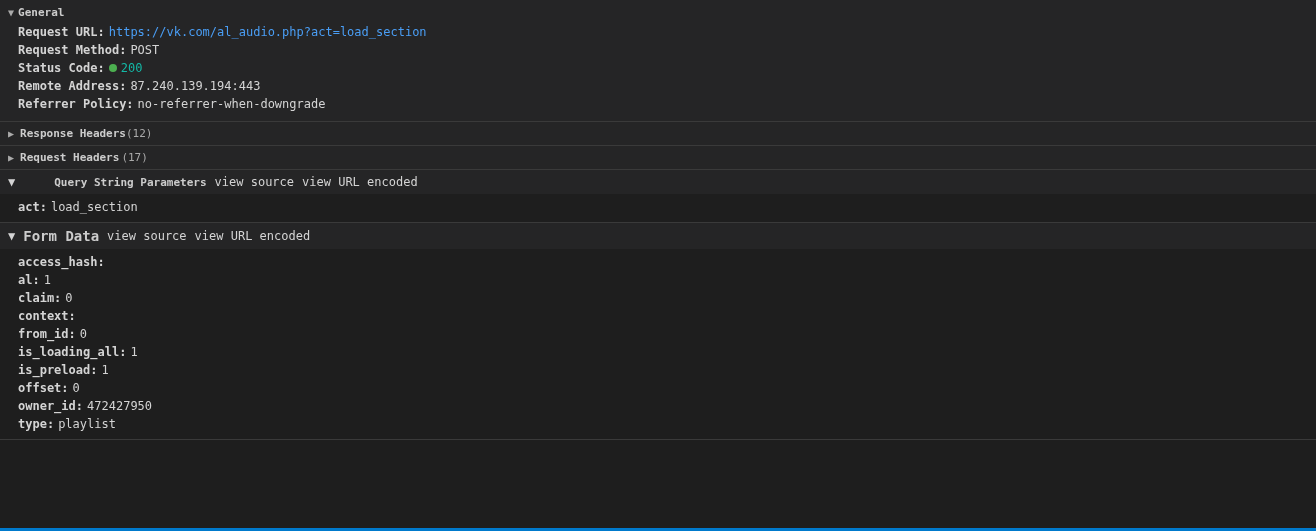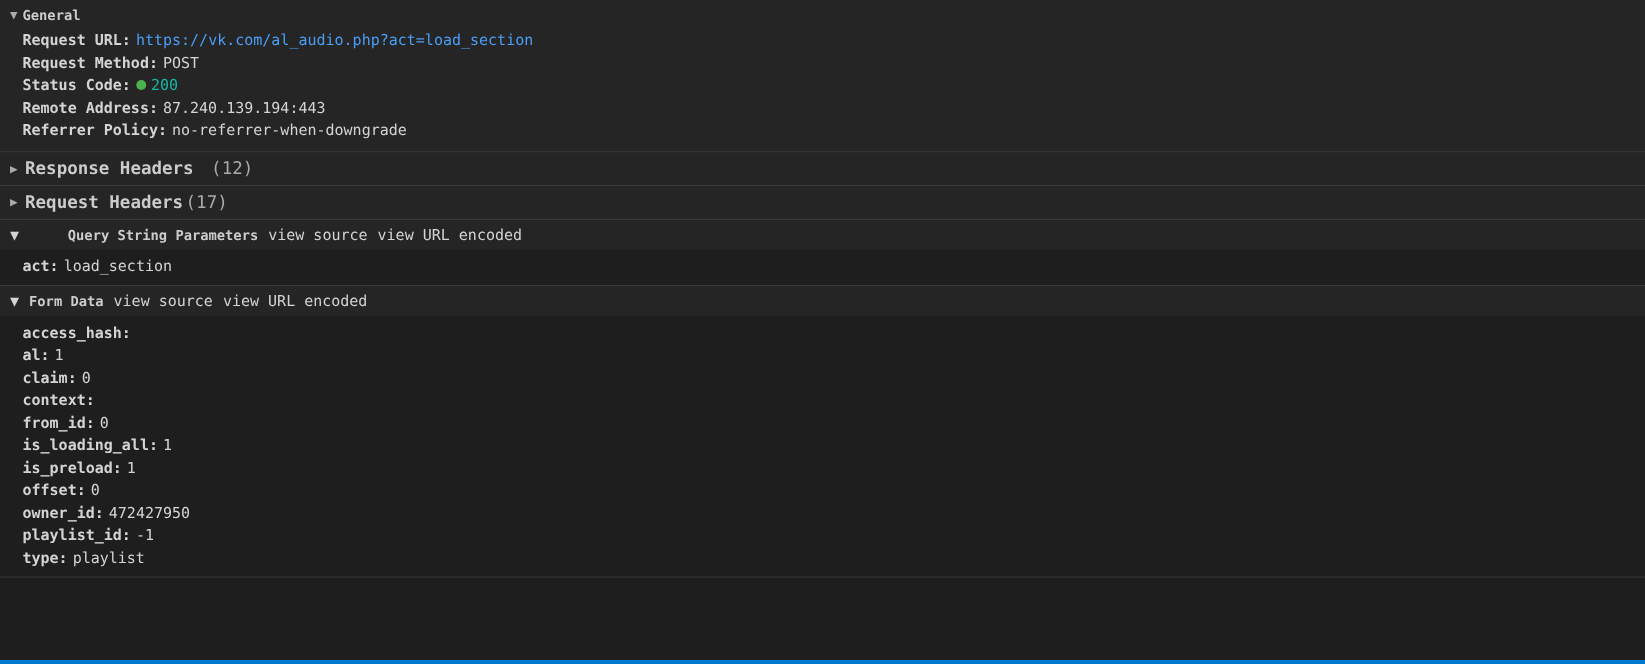--- a/index.html
+++ b/index.html
@@ -95,21 +95,21 @@
 
     .collapsed-section .triangle {
       color: #aaa;
       font-size: 10px;
       margin-right: 6px;
     }
 
     .collapsed-section .title {
       font-weight: bold;
       color: #ccc;
-      font-size: 14px;
+      font-size: 11px;
     }
 
     .query-section {
       border-bottom: 1px solid #3a3a3a;
     }
 
     .query-header {
       display: flex;
       align-items: center;
       padding: 5px 8px;
@@ -172,21 +172,21 @@
     <div class="row">
       <span class="row-key">Referrer Policy:</span>
       <span class="row-value">no-referrer-when-downgrade</span>
     </div>
   </div>
 </div>
 
 <div class="collapsed-section">
   <span class="triangle">▶</span>
   <span class="title">Response Headers</span>
-  <span class="title" style="color:#aaa; font-weight:normal; margin-left:14px;">(12)</span>
+  <span class="title" style="color:#aaa; font-weight:normal; margin-left:0;">(12)</span>
 </div>
 
 <div class="collapsed-section">
   <span class="triangle">▶</span>
   <span class="title">Request Headers</span>
   <span class="title" style="color:#aaa; font-weight:normal; margin-left:2px;">(17)</span>
 </div>
 
 <div class="query-section">
   <div class="query-header">
@@ -199,21 +199,21 @@
     <div class="row">
       <span class="row-key">act:</span>
       <span class="row-value">load_section</span>
     </div>
   </div>
 </div>
 
 <div class="form-data-section">
   <div class="form-data-header">
     <span class="triangle">▼</span>
-    <span class="title" style="font-weight:bold; color:#ccc; font-size:11px;">Form Data</span>
+    <span class="title" style="font-weight:bold; color:#ccc; font-size:14px;">Form Data</span>
     <a class="action-link">view source</a>
     <a class="action-link">view URL encoded</a>
   </div>
   <div class="section-body" id="form-data-body">
   <div class="row">
         <span class="row-key">access_hash:</span>
         <span class="row-value"></span>
       </div>
       <div class="row">
         <span class="row-key">al:</span>
@@ -241,23 +241,19 @@
       </div>
       <div class="row">
         <span class="row-key">offset:</span>
         <span class="row-value">0</span>
       </div>
       <div class="row">
         <span class="row-key">owner_id:</span>
         <span class="row-value">472427950</span>
       </div>
       <div class="row">
-        <span class="row-key">playlist_id:</span>
-        <span class="row-value">-1</span>
-      </div>
-      <div class="row">
         <span class="row-key">type:</span>
         <span class="row-value">playlist</span>
       </div>
     </div>
 </div>
 
 <div class="bottom-bar"></div>
 
 </body></html>

